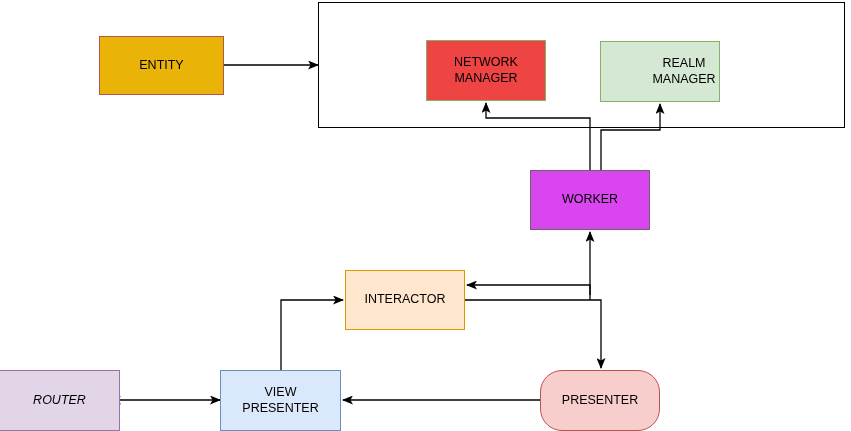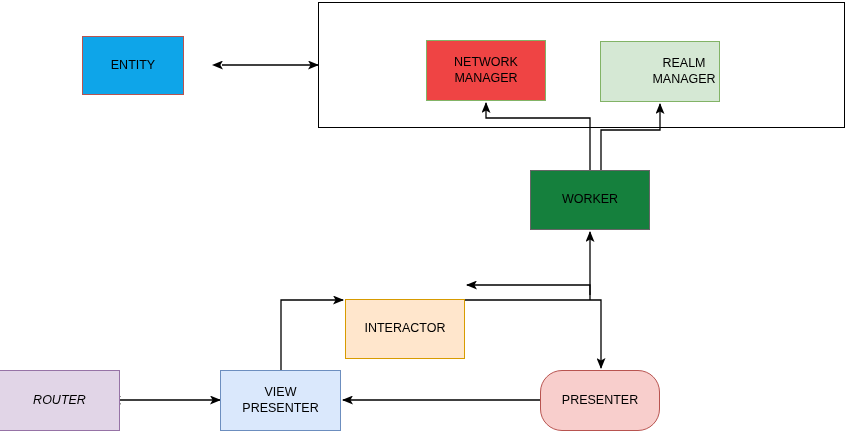--- a/index.html
+++ b/index.html
@@ -78,43 +78,43 @@
         <path d="M 590 300 L 590 232" stroke="#000000" stroke-width="1.3" fill="none" marker-end="url(#arrowEnd)"></path>
         <path d="M 590 295 L 590 285 L 467 285" stroke="#000000" stroke-width="1.3" fill="none" marker-end="url(#arrowEnd)"></path>
         <path d="M 465 300 L 601 300 L 601 368" stroke="#000000" stroke-width="1.3" fill="none" marker-end="url(#arrowEnd)"></path>
         <path d="M 281 370 L 281 300 L 343 300" stroke="#000000" stroke-width="1.3" fill="none" marker-end="url(#arrowEnd)"></path>
         <path d="M 120 400 L 220 400" stroke="#000000" stroke-width="1.3" fill="none" marker-end="url(#arrowEnd)" marker-start="url(#arrowStart)"></path>
         <path d="M 540 400 L 343 400" stroke="#000000" stroke-width="1.3" fill="none" marker-end="url(#arrowEnd)"></path>
       </g>
   </svg>
 
   <div id="node-layer">
-      <div class="node" style="left: 82px; top: 36px; width: 102px; height: 59px; background: #0ea5e9; border-color: rgb(184, 84, 80);">
+      <div class="node" style="left: 99px; top: 36px; width: 125px; height: 59px; background: #eab308; border-color: rgb(184, 84, 80);">
         <div>
           <span>ENTITY</span>
         </div>
       </div>
       <div class="node" style="left: 426px; top: 40px; width: 120px; height: 61px; background: #ef4444; border-color: rgb(130, 179, 102);">
         <div>
           <span>NETWORK</span>
           <span>MANAGER</span>
         </div>
       </div>
       <div class="node" style="left: 600px; top: 41px; width: 120px; height: 61px; background: rgb(213, 232, 212); border-color: rgb(130, 179, 102); padding-left: 48px;">
         <div>
           <span>REALM</span>
           <span>MANAGER</span>
         </div>
       </div>
-      <div class="node" style="left: 530px; top: 170px; width: 120px; height: 60px; background: #15803d; border-color: rgb(102, 102, 102);">
+      <div class="node" style="left: 530px; top: 170px; width: 120px; height: 60px; background: #d946ef; border-color: rgb(102, 102, 102);">
         <div>
           <span>WORKER</span>
         </div>
       </div>
-      <div class="node" style="left: 345px; top: 270px; width: 120px; height: 60px; background: rgb(255, 230, 204); border-color: rgb(215, 155, 0); margin-top: 29px;">
+      <div class="node" style="left: 345px; top: 270px; width: 120px; height: 60px; background: rgb(255, 230, 204); border-color: rgb(215, 155, 0);">
         <div>
           <span>INTERACTOR</span>
         </div>
       </div>
       <div class="node" style="left: -1px; top: 370px; width: 121px; height: 61px; background: rgb(225, 213, 231); border-color: rgb(150, 115, 166); font-style: italic;">
         <div>
           <span>ROUTER</span>
         </div>
       </div>
       <div class="node" style="left: 220px; top: 370px; width: 121px; height: 61px; background: rgb(218, 232, 252); border-color: rgb(108, 142, 191); align-items: center;">

